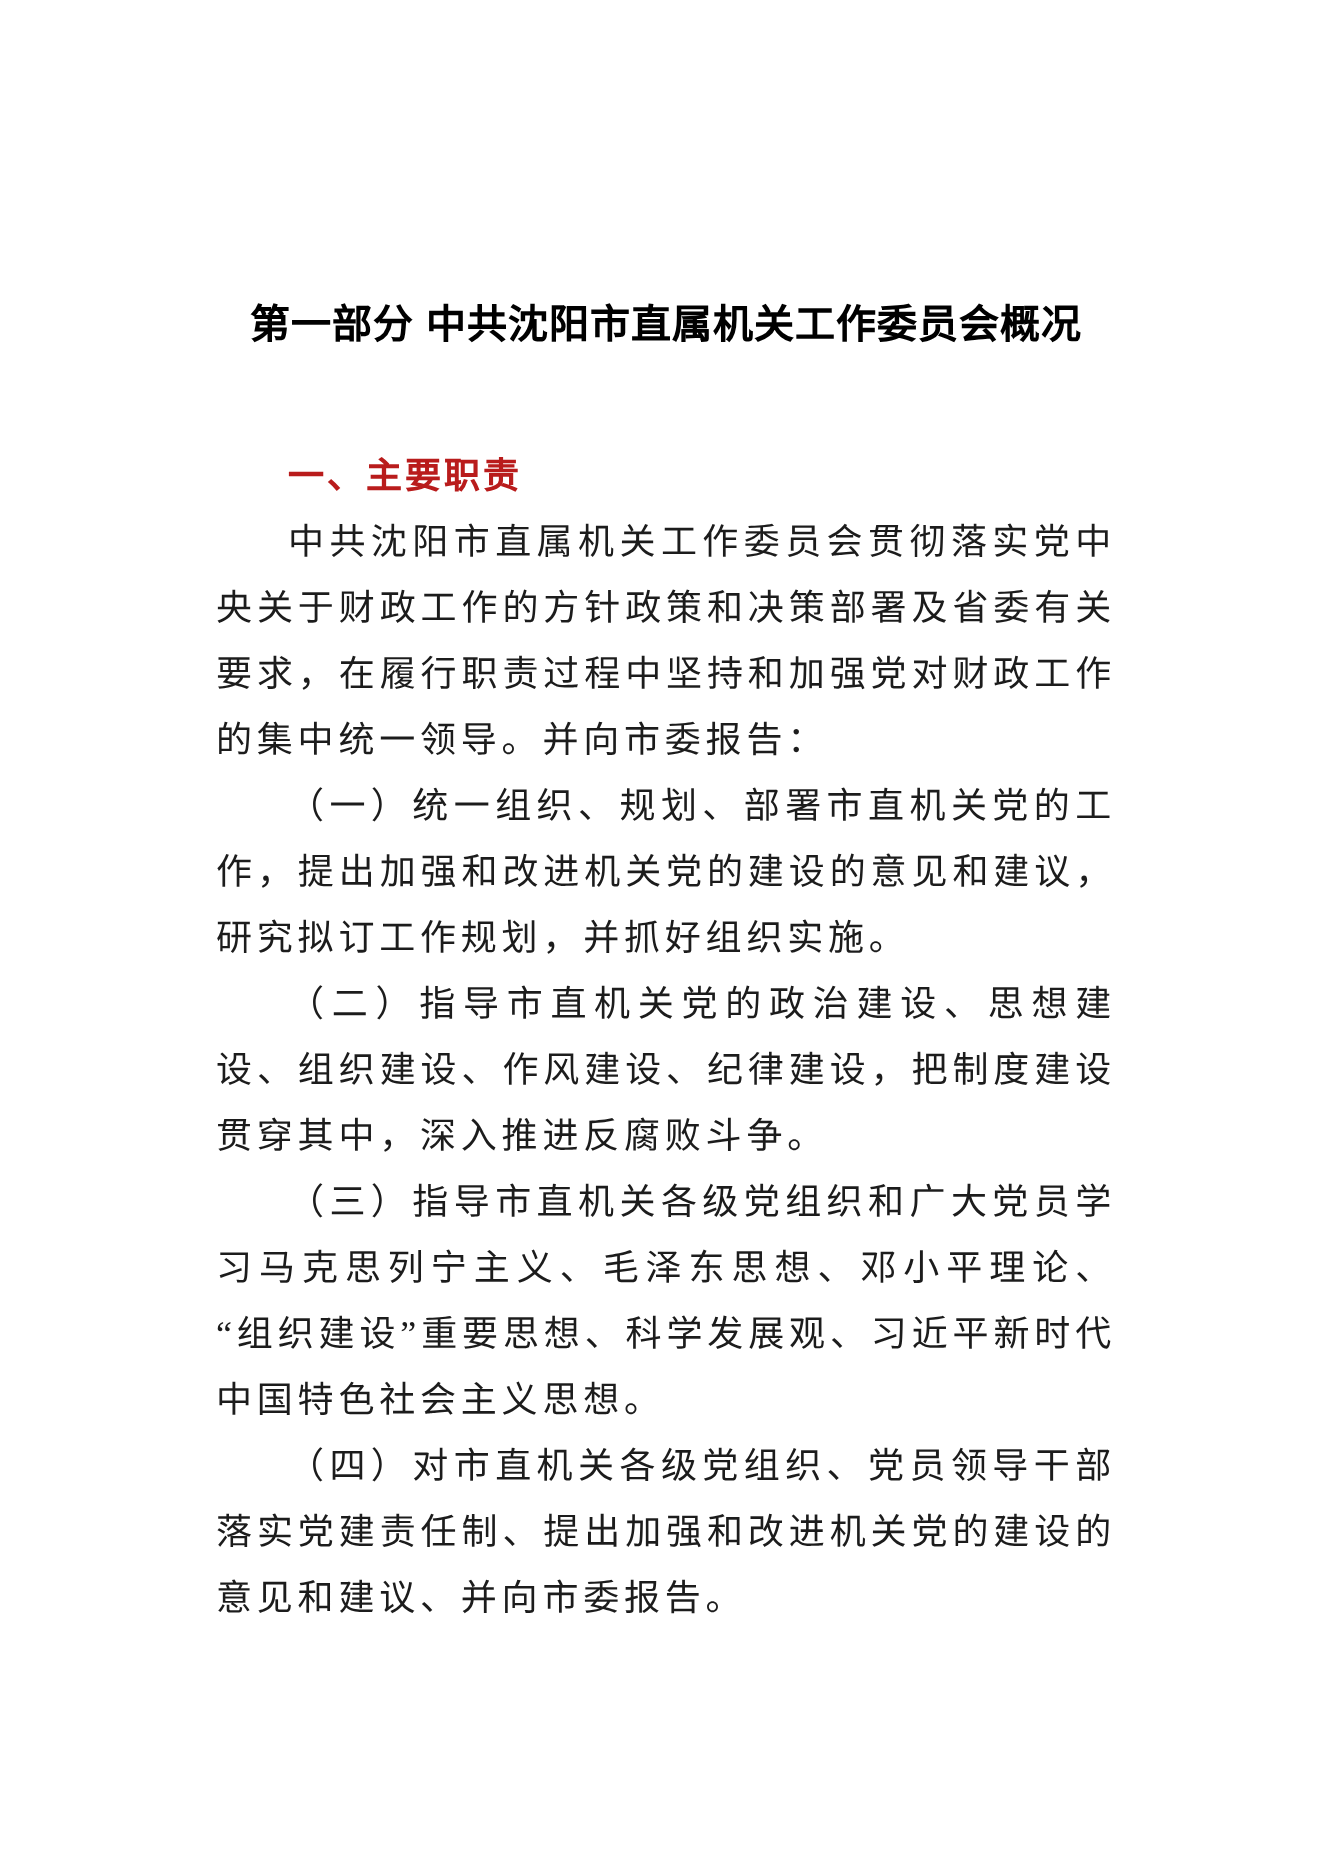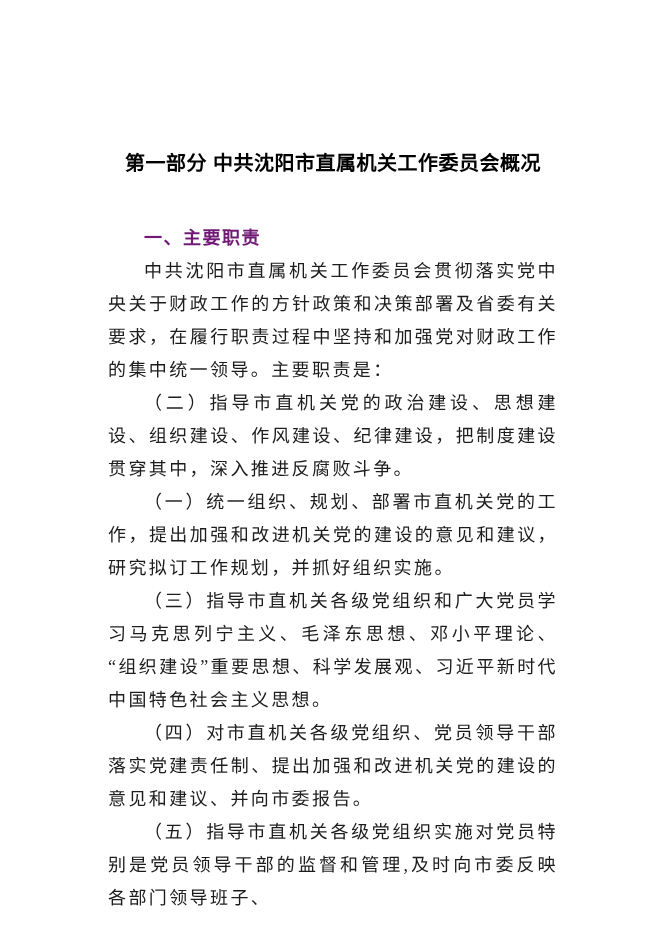--- a/index.html
+++ b/index.html
@@ -31,45 +31,44 @@
     white-space: nowrap;
   }
   .section-heading {
     margin: 0;
     font-family: "Liberation Sans", "DejaVu Sans", sans-serif;
     font-weight: 700;
     font-size: 18px;
     line-height: 33px;
     letter-spacing: 1.5px;
     text-indent: 2em;
-    color: #701a75;
+    color: #b91c1c;
   }
   .body-paragraph {
     margin: 0;
     font-size: 18px;
     line-height: 33px;
     letter-spacing: 2.4px;
     text-align: justify;
     text-justify: inter-character;
     text-indent: 2em;
     color: #1c1c1c;
   }
 </style>
 </head>
 <body>
 
 <div class="page">
   <h1 class="doc-title">第一部分 中共沈阳市直属机关工作委员会概况</h1>
 
   <h2 class="section-heading">一、主要职责</h2>
 
-  <p class="body-paragraph">中共沈阳市直属机关工作委员会贯彻落实党中央关于财政工作的方针政策和决策部署及省委有关要求，在履行职责过程中坚持和加强党对财政工作的集中统一领导。主要职责是：</p>
+  <p class="body-paragraph">中共沈阳市直属机关工作委员会贯彻落实党中央关于财政工作的方针政策和决策部署及省委有关要求，在履行职责过程中坚持和加强党对财政工作的集中统一领导。并向市委报告：</p>
+
+  <p class="body-paragraph">（一）统一组织、规划、部署市直机关党的工作，提出加强和改进机关党的建设的意见和建议，研究拟订工作规划，并抓好组织实施。</p>
 
   <p class="body-paragraph">（二）指导市直机关党的政治建设、思想建设、组织建设、作风建设、纪律建设，把制度建设贯穿其中，深入推进反腐败斗争。</p>
-
-  <p class="body-paragraph">（一）统一组织、规划、部署市直机关党的工作，提出加强和改进机关党的建设的意见和建议，研究拟订工作规划，并抓好组织实施。</p>
 
   <p class="body-paragraph">（三）指导市直机关各级党组织和广大党员学习马克思列宁主义、毛泽东思想、邓小平理论、“组织建设”重要思想、科学发展观、习近平新时代中国特色社会主义思想。</p>
 
   <p class="body-paragraph">（四）对市直机关各级党组织、党员领导干部落实党建责任制、提出加强和改进机关党的建设的意见和建议、并向市委报告。</p>
 
-  <p class="body-paragraph">（五）指导市直机关各级党组织实施对党员特别是党员领导干部的监督和管理,及时向市委反映各部门领导班子、</p>
 </div>
 
 </body></html>

